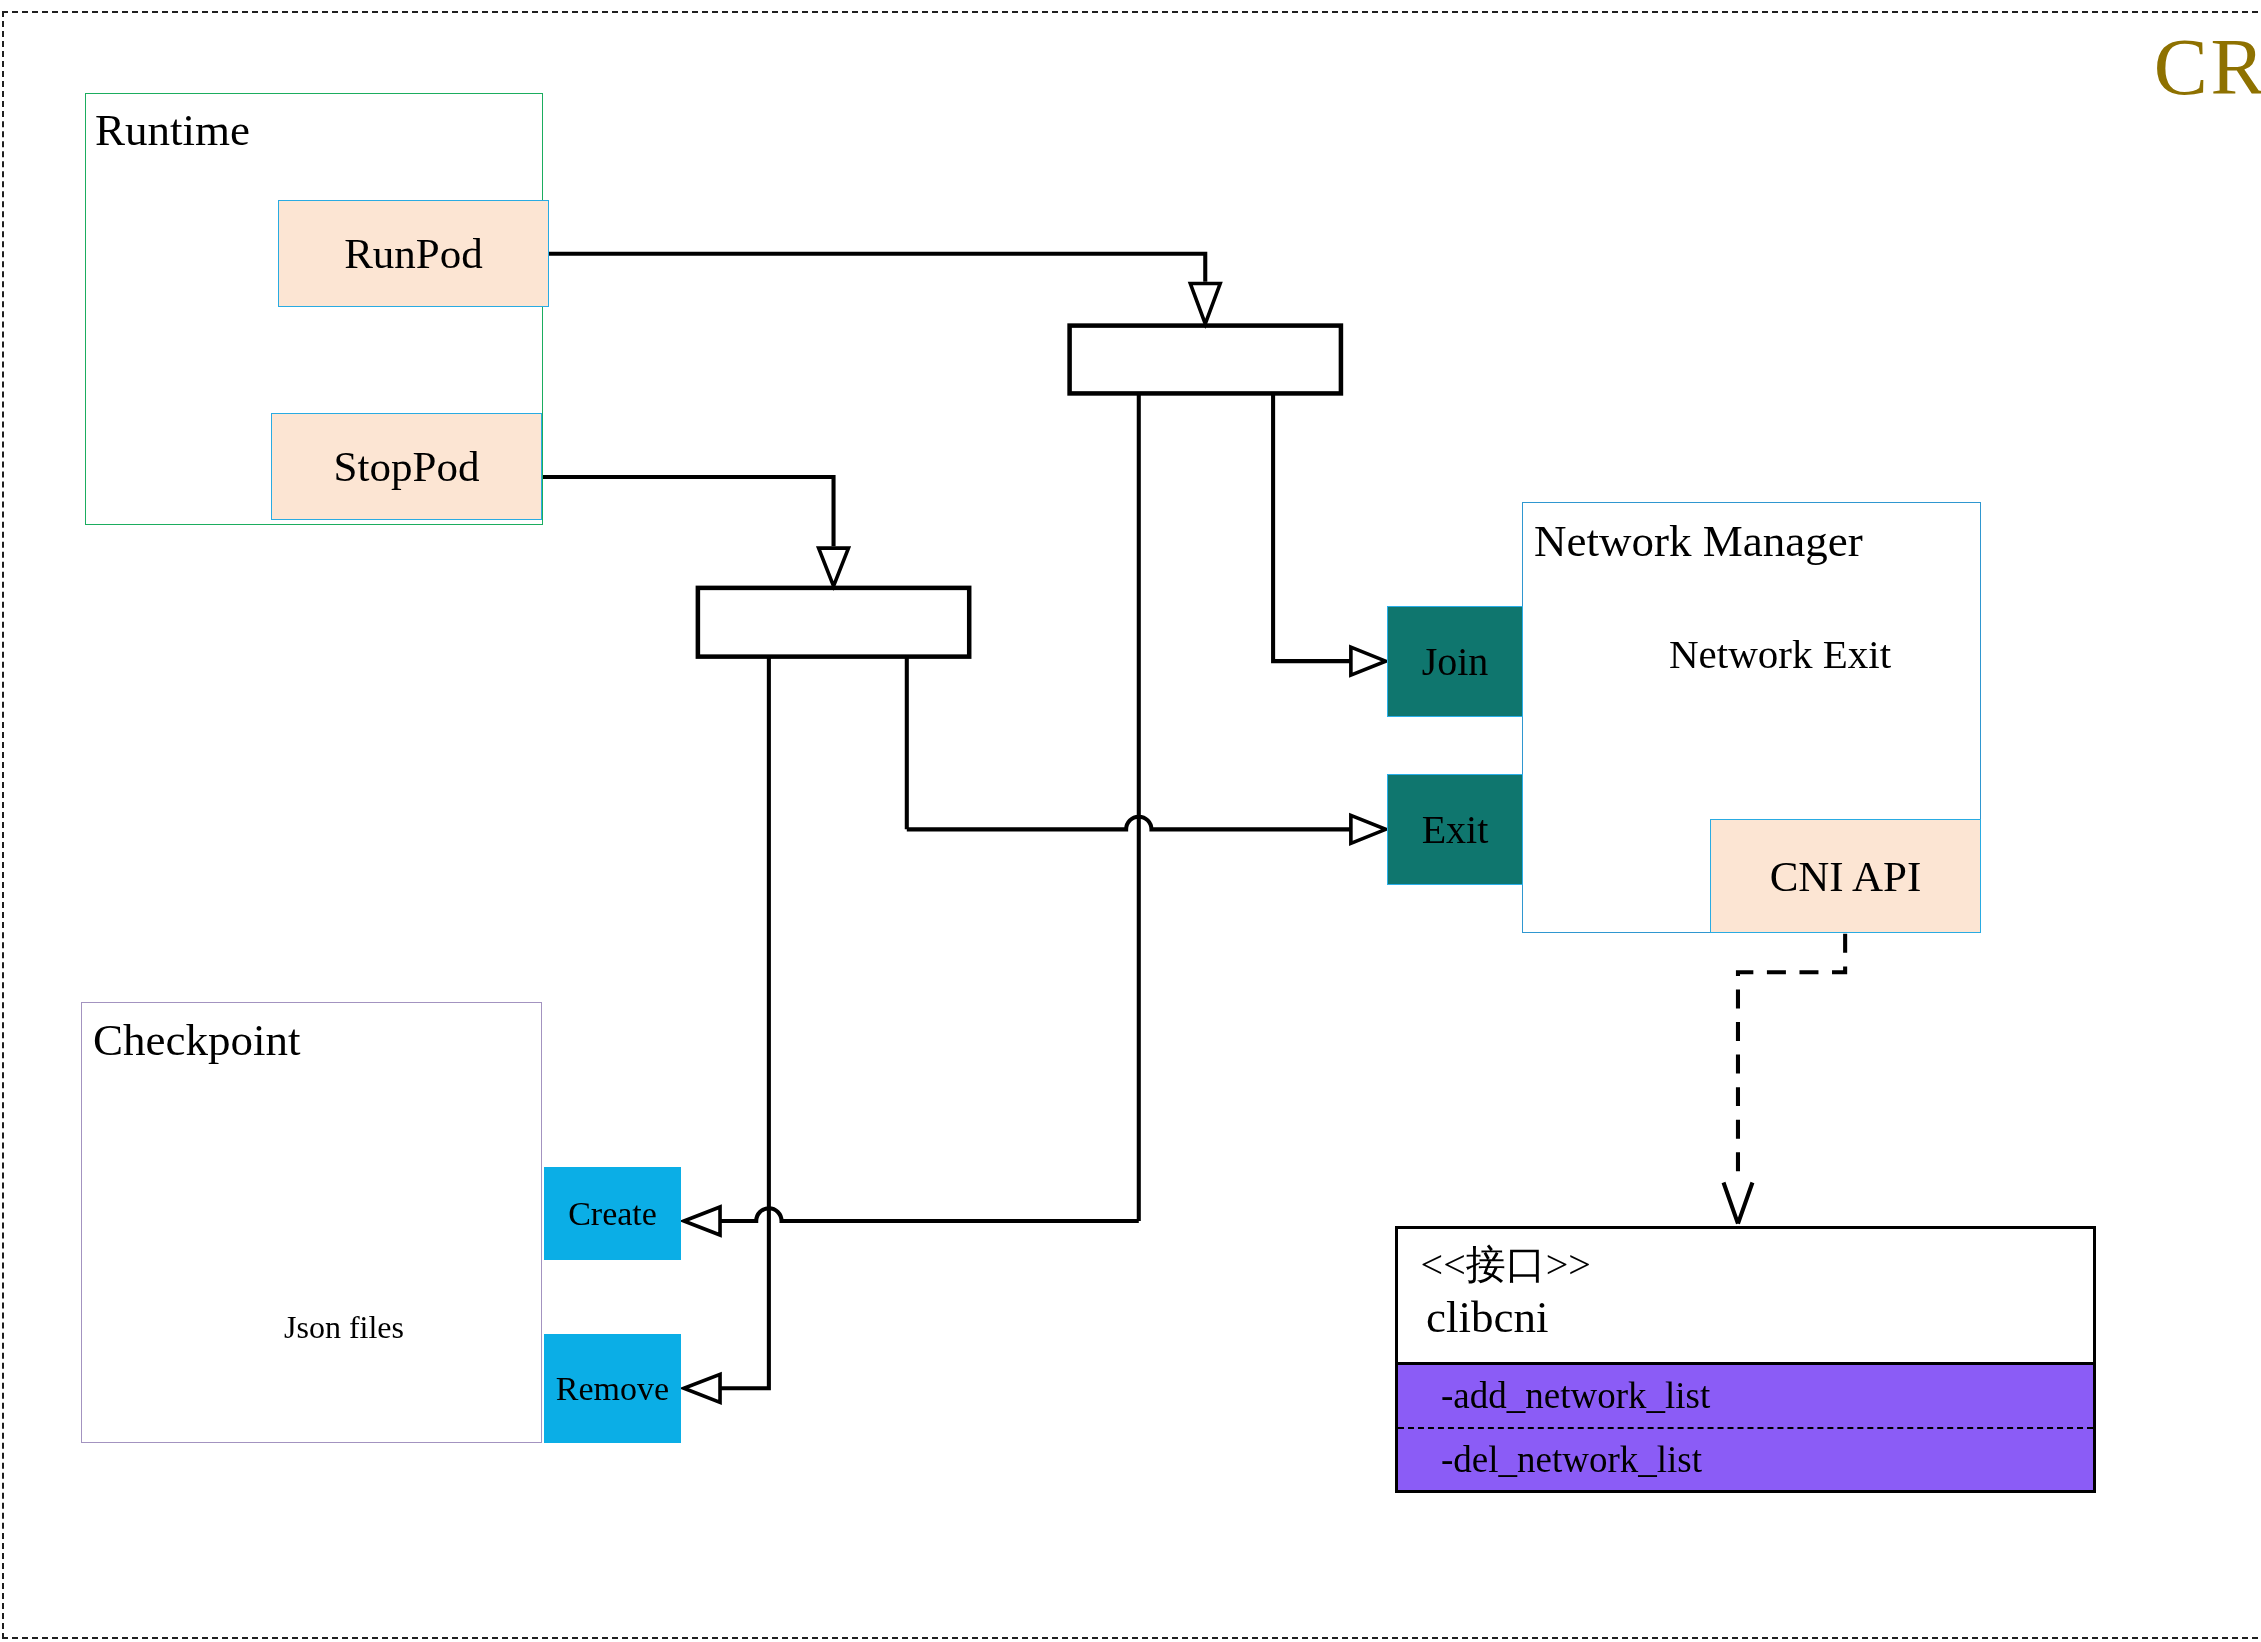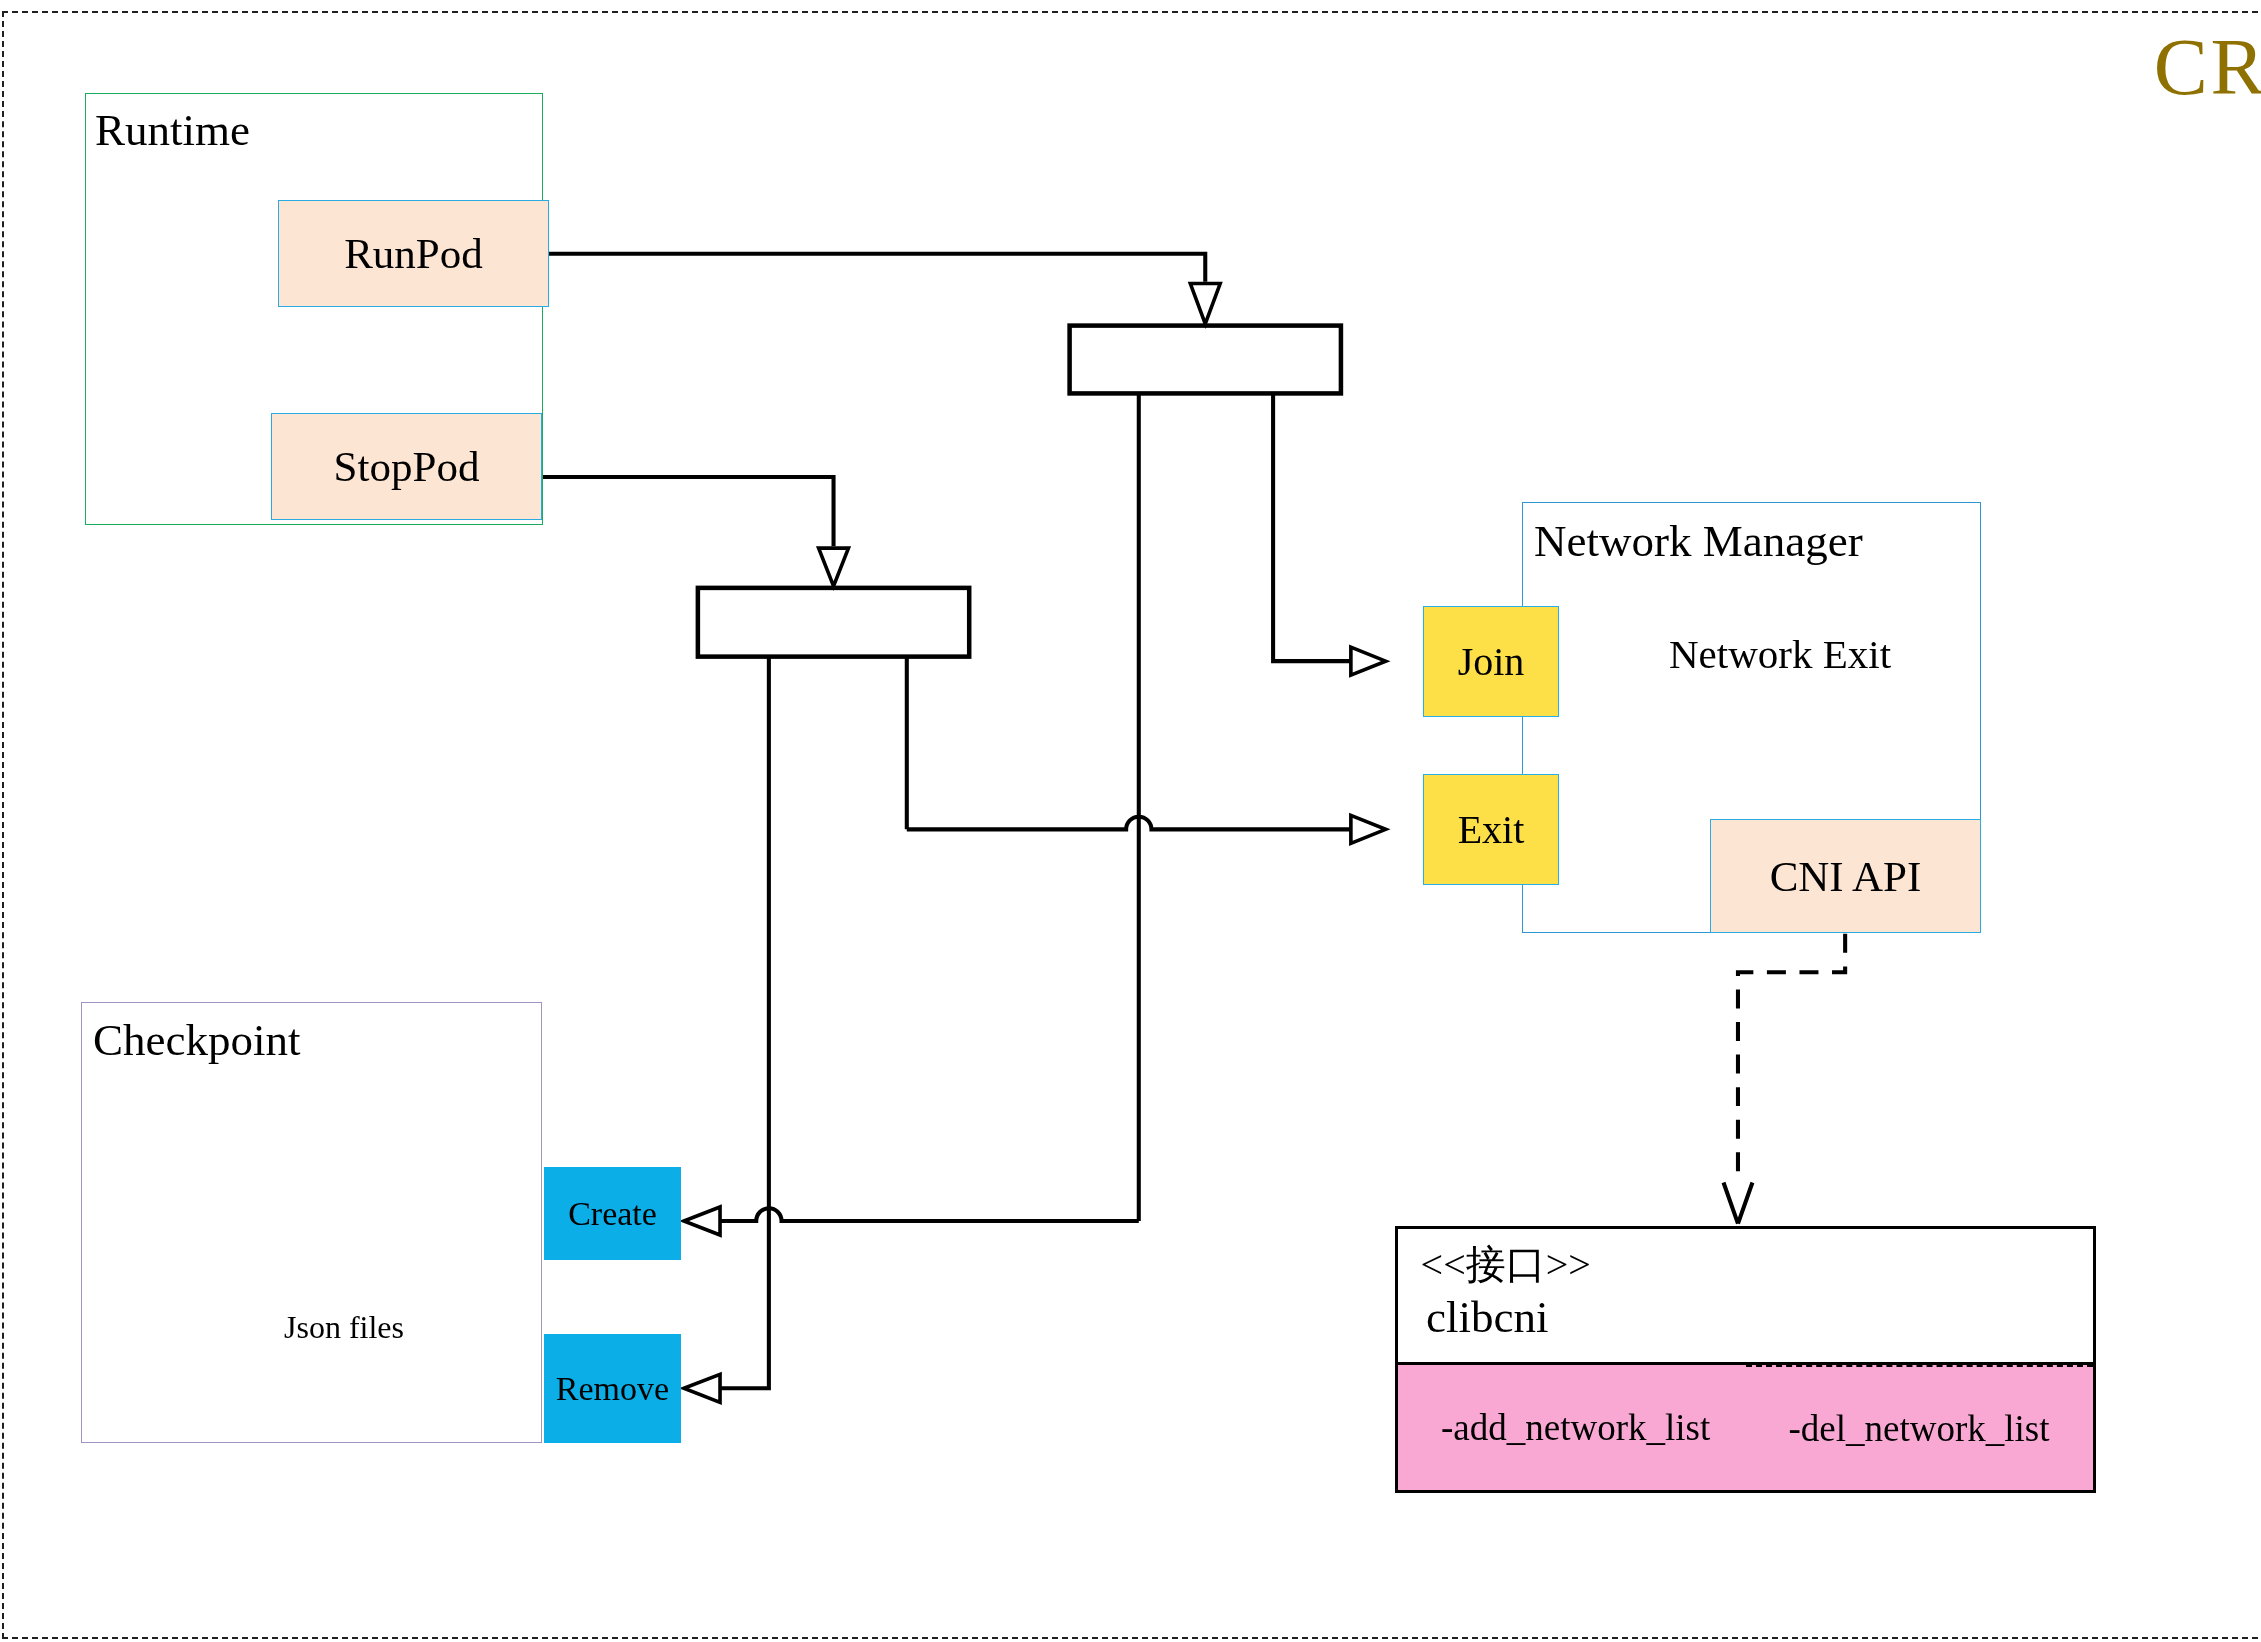--- a/index.html
+++ b/index.html
@@ -26,38 +26,38 @@
   .runtime-box{position:absolute;left:85px;top:93px;width:458px;height:432px;border:1.8px solid #1BAD5F;background:transparent;}
   .nm-box{position:absolute;left:1522px;top:502px;width:459px;height:431px;border:1.4px solid #2F97D0;background:#ffffff;}
   .checkpoint-box{position:absolute;left:81px;top:1002px;width:461px;height:441px;border:1.4px solid #A393C0;background:#ffffff;}
   .box-title{position:absolute;font-size:45px;line-height:50px;white-space:nowrap;}
   
   .port{position:absolute;display:flex;align-items:center;justify-content:center;white-space:nowrap;}
   .peach{background:#FCE5D3;border:1.8px solid #29ABE2;font-size:43px;}
   .runpod{left:278px;top:200px;width:271px;height:107px;}
   .stoppod{left:271px;top:413px;width:271px;height:107px;}
   .cniapi{left:1710px;top:819px;width:271px;height:114px;}
-  .greenbox{background:#fde047;border:0.9px solid #2AAEE8;font-size:40px;margin-left:36px;}
+  .greenbox{background:#0f766e;border:0.9px solid #2AAEE8;font-size:40px;}
   .join{left:1387px;top:606px;width:136px;height:111px;}
   .exit{left:1387px;top:774px;width:136px;height:111px;}
   .bluebox{background:#0BAEE6;border:none;font-size:34px;}
   .create{left:544px;top:1167px;width:137px;height:93px;}
   .remove{left:544px;top:1334px;width:137px;height:109px;}
   .floating-label{position:absolute;white-space:nowrap;}
   .network-list-label{left:1669px;top:632px;font-size:41px;line-height:45px;}
   .json-files-label{left:284px;top:1309px;font-size:32px;line-height:36px;}
   
   .clibcni-box{
     position:absolute;left:1395px;top:1226px;width:701px;height:267px;
     border:3.6px solid #000;background:#fff;display:flex;flex-direction:column;text-align:right;
   }
   .clibcni-header{height:133px;background:#ffffff;position:relative;}
   .clibcni-stereotype{position:absolute;left:22.6px;top:12.7px;font-size:40px;line-height:45px;}
   .clibcni-name{position:absolute;left:28px;top:63px;font-size:45px;line-height:50px;}
-  .clibcni-attrs{flex:1;background:#f9a8d4;border-top:3.6px solid #000;display:flex;flex-direction:row;}
+  .clibcni-attrs{flex:1;background:#8b5cf6;border-top:3.6px solid #000;display:flex;flex-direction:column;}
   .clibcni-row{flex:1;display:flex;align-items:center;padding-left:43px;font-size:37px;white-space:nowrap;}
   .clibcni-row.second{border-top:2.3px dashed #000;}
 </style>
 </head>
 <body>
 
 <div class="canvas">
 
   <div class="outer-border"></div>
 

